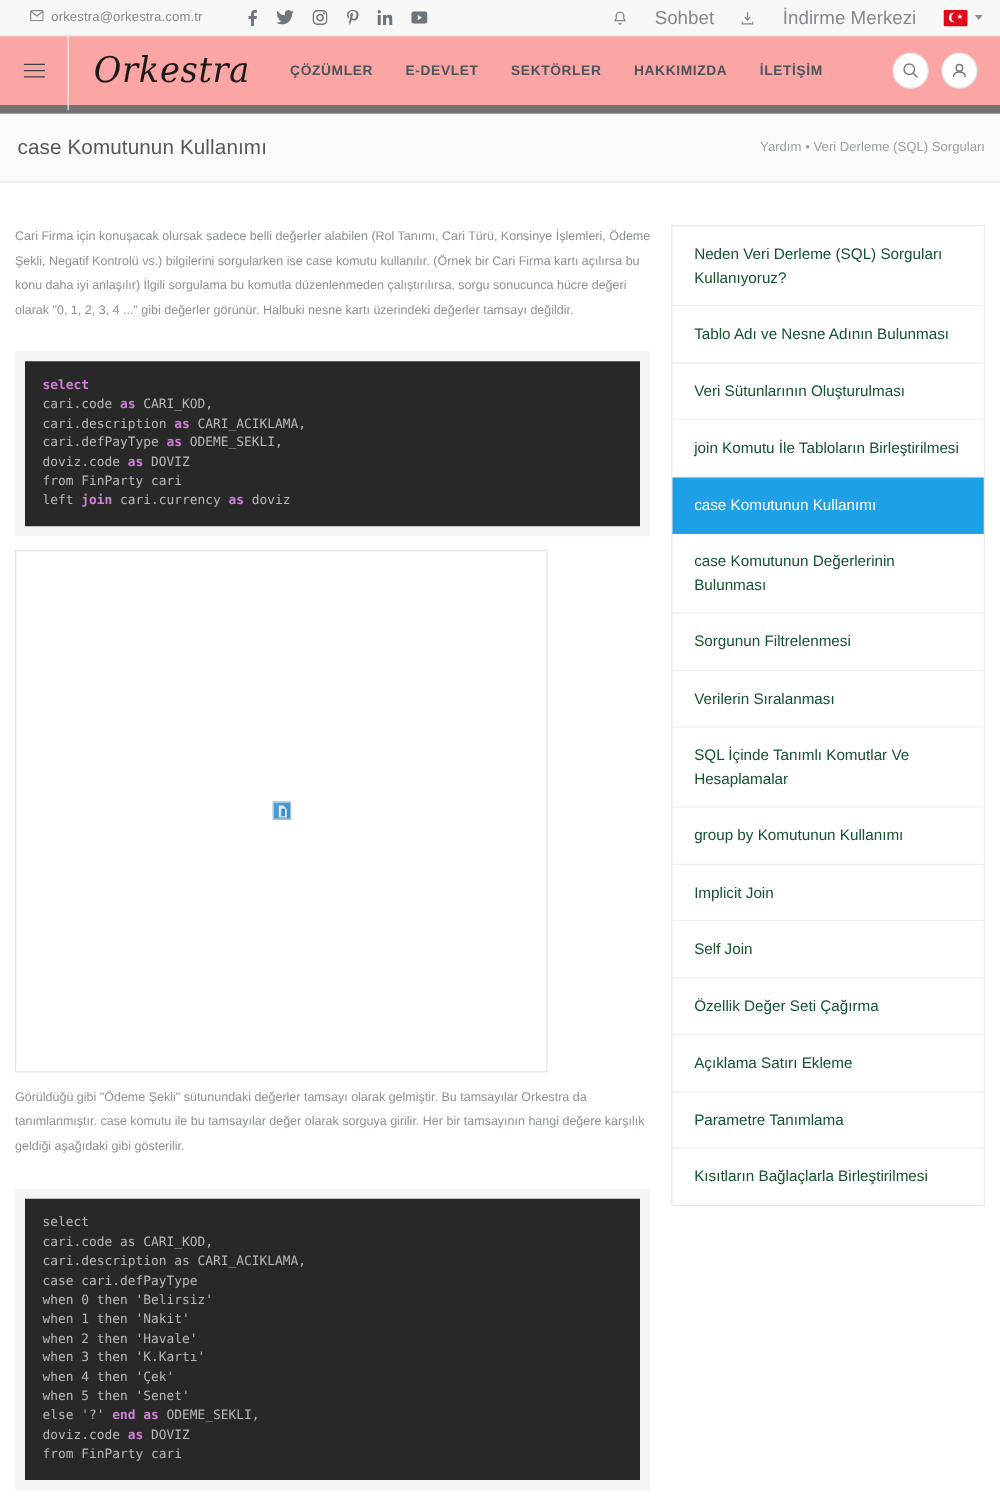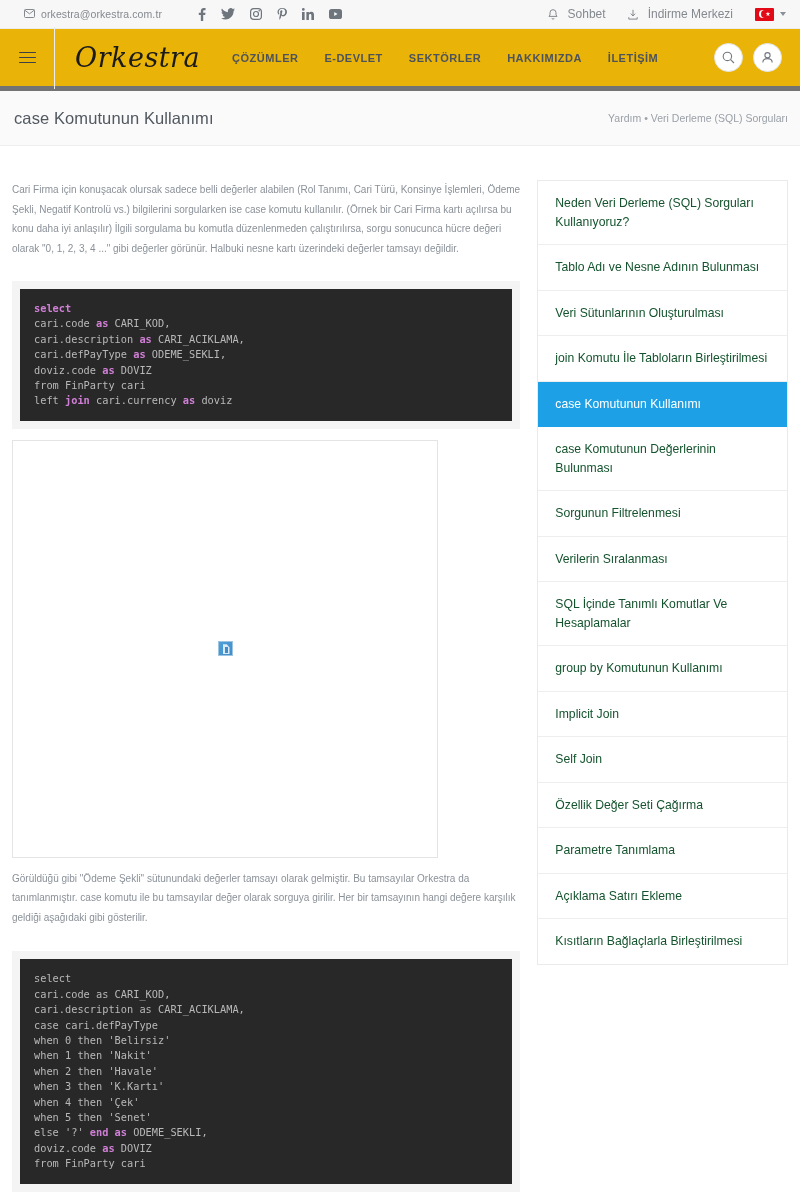--- a/index.html
+++ b/index.html
@@ -24,21 +24,21 @@
     padding: 0 14px 0 24px;
     font-size: 10.5px;
     color: #84898f;
   }
   .topbar-left { display: flex; gap: 14px; }
   .tb-mail { display: flex; align-items: center; gap: 6px; margin-right: 22px; }
   .tb-mail a { color: #84898f; text-decoration: none; font-size: 10.5px; letter-spacing: .1px; }
   .socials { display: flex; align-items: center; gap: 15px; }
   .socials svg { display: block; fill: #6e757d; }
   .topbar-right { margin-left: auto; display: flex; align-items: center; gap: 22px; }
-  .tb-link { display: flex; align-items: center; gap: 10px; color: #84898f; text-decoration: none; font-size: 12px; }
+  .tb-link { display: flex; align-items: center; gap: 23px; color: #84898f; text-decoration: none; font-size: 15px; }
   .tb-link svg { display: block; stroke: #84898f; fill: none; }
   .flag-wrap { display: flex; align-items: center; gap: 6px; }
   .flag {
     width: 19px; height: 13px; background: #e30a17; border-radius: 1px;
     position: relative; display: block;
   }
   .flag::before {
     content: ""; position: absolute; left: 4px; top: 2.6px;
     width: 7.6px; height: 7.6px; border-radius: 50%;
     background: #e30a17; box-shadow: inset 2.1px 0 0 0 #fff;
@@ -48,22 +48,22 @@
     transform: translateY(-52%); color: #fff; font-size: 6px; line-height: 1;
   }
   .caret-dn {
     width: 0; height: 0; border-left: 3.4px solid transparent;
     border-right: 3.4px solid transparent; border-top: 4px solid #8a9099;
   }
 
   
   .header {
     height: 62px;
-    background: #eab308;
-    border-bottom: 5px solid #737373;
+    background: #fca5a5;
+    border-bottom: 7px solid #737373;
     display: flex;
     align-items: center;
     padding: 0 18px 0 0;
   }
   .burger-cell {
     width: 55px; height: 62px;
     display: flex; align-items: center; justify-content: center;
     border-right: 1px solid #ececec;
   }
   .burger { display: flex; flex-direction: column; gap: 3.5px; }
@@ -367,19 +367,19 @@
         <li>join Komutu İle Tabloların Birleştirilmesi</li>
         <li class="active">case Komutunun Kullanımı</li>
         <li>case Komutunun Değerlerinin Bulunması</li>
         <li>Sorgunun Filtrelenmesi</li>
         <li>Verilerin Sıralanması</li>
         <li>SQL İçinde Tanımlı Komutlar Ve Hesaplamalar</li>
         <li>group by Komutunun Kullanımı</li>
         <li>Implicit Join</li>
         <li>Self Join</li>
         <li>Özellik Değer Seti Çağırma</li>
+        <li>Açıklama Satırı Ekleme</li>
         <li>Parametre Tanımlama</li>
-        <li>Açıklama Satırı Ekleme</li>
         <li>Kısıtların Bağlaçlarla Birleştirilmesi</li>
       </ul>
   </div>
 
 </div>
 
 </body></html>

